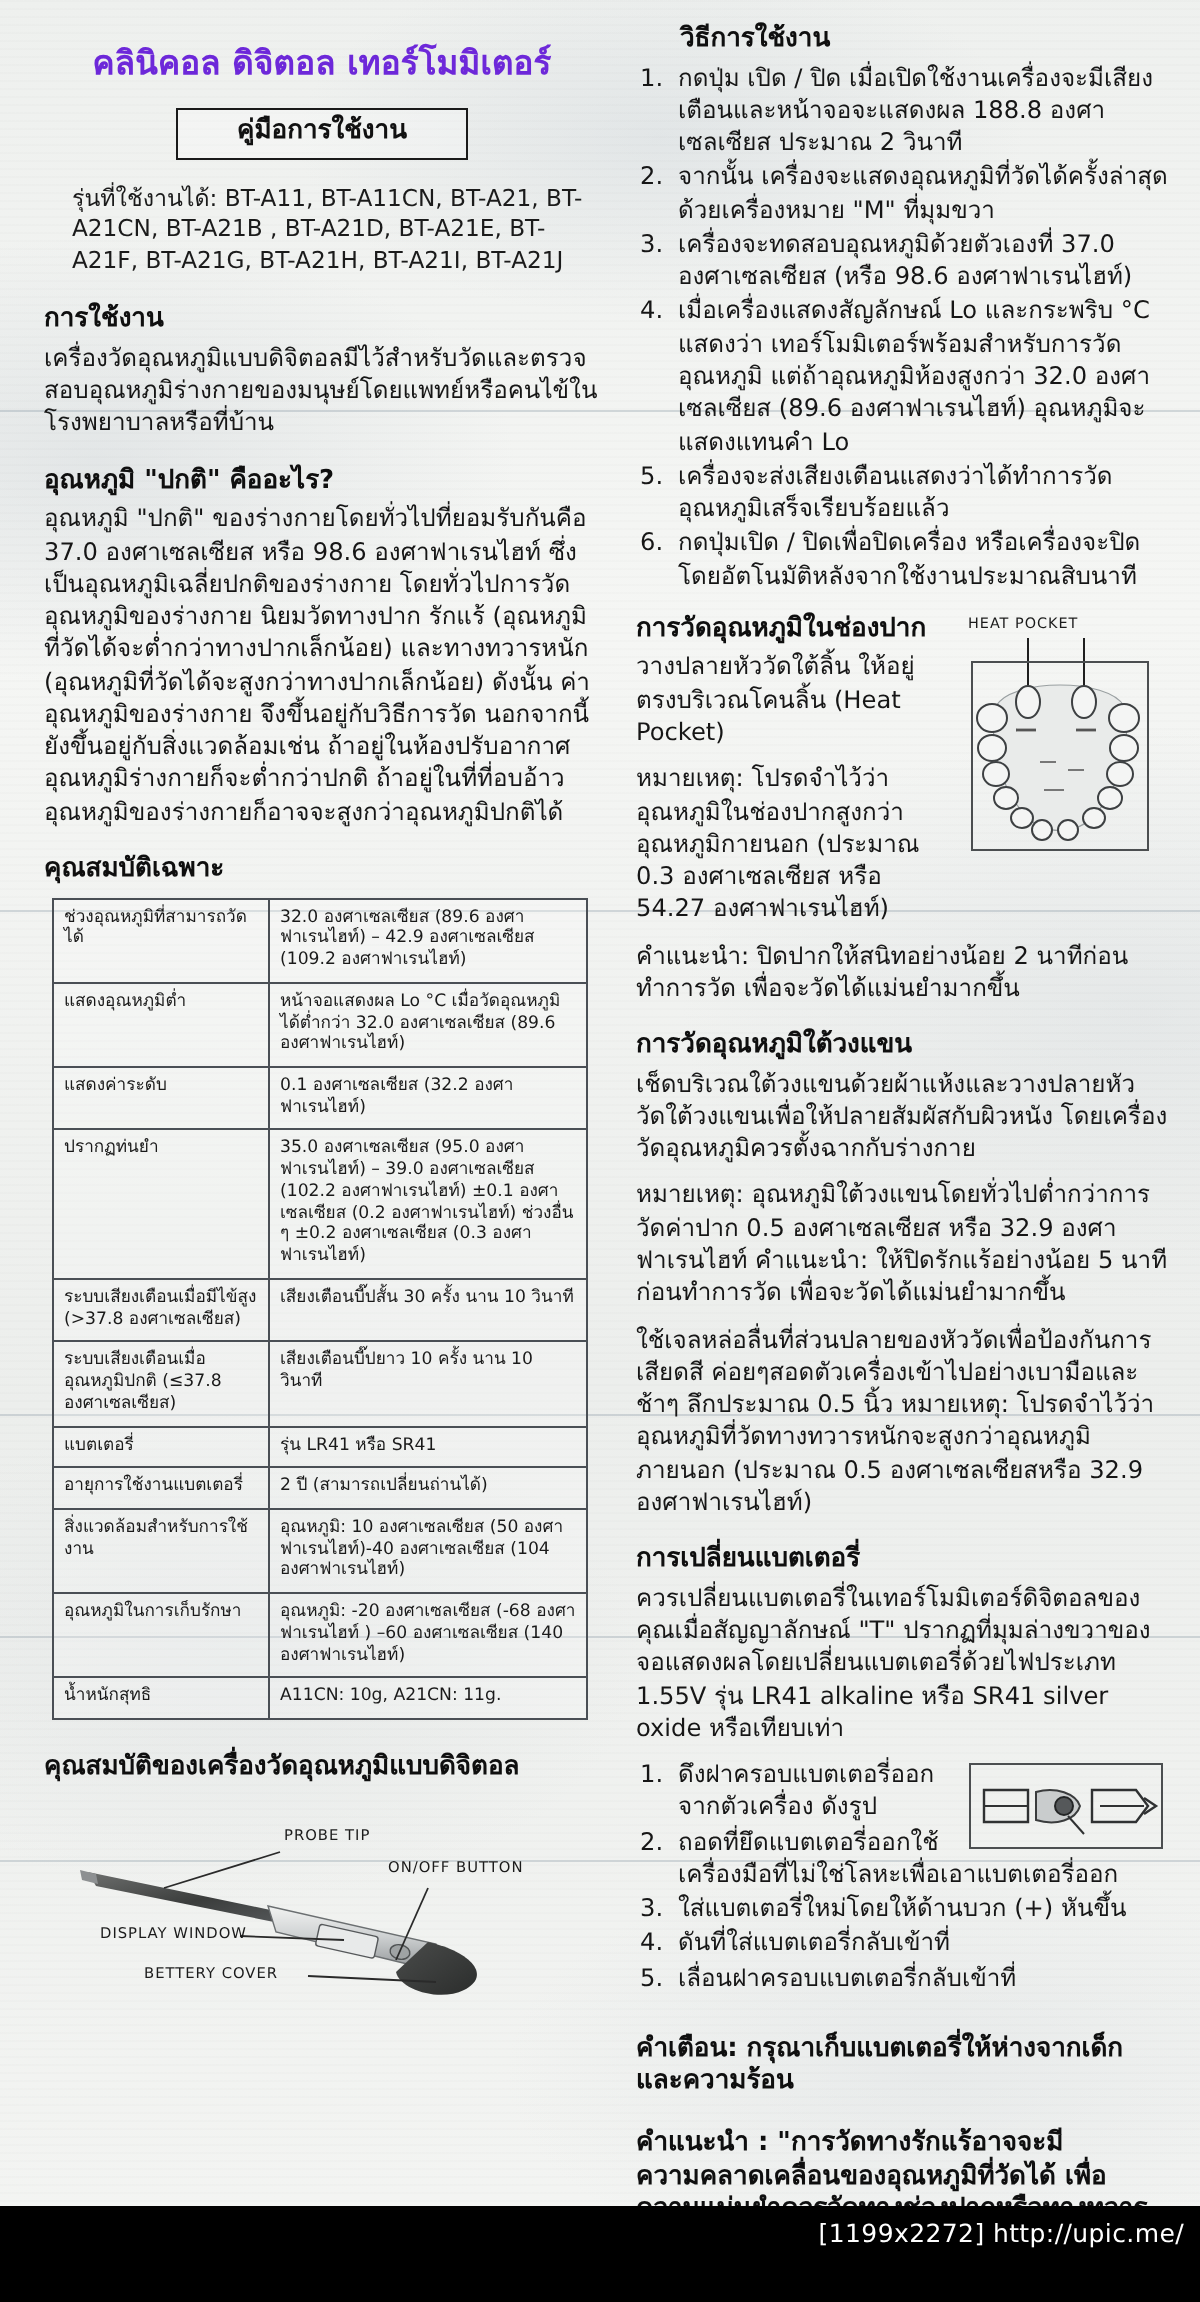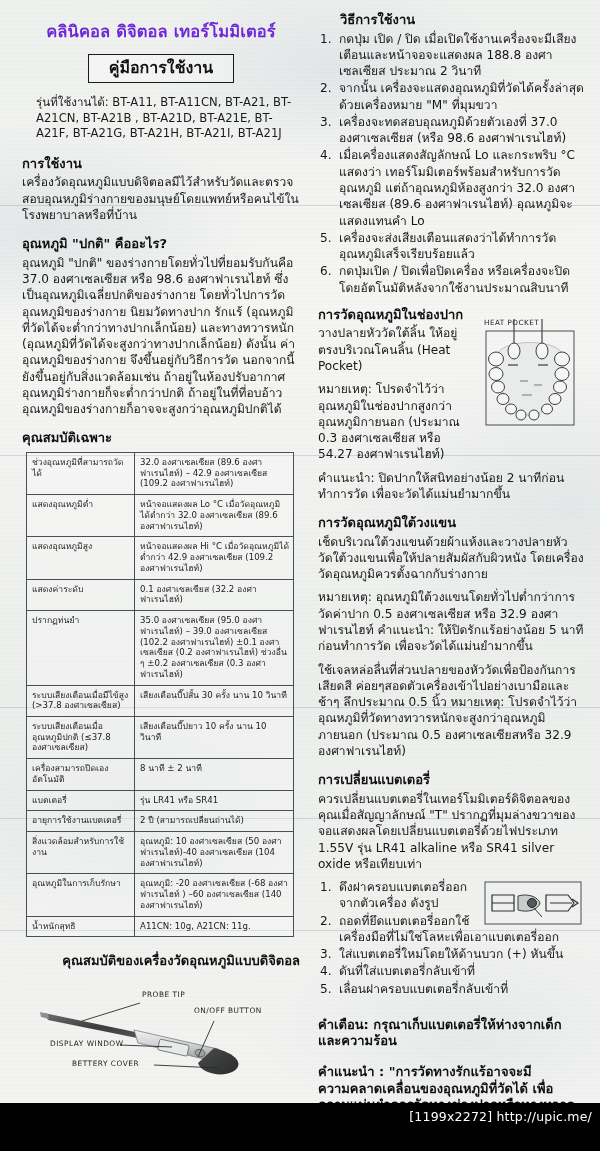--- a/index.html
+++ b/index.html
@@ -76,21 +76,21 @@
     letter-spacing: 0.1px;
     margin: 12px 0 12px 0;
     line-height: 1.2;
   }
   .subtitle-box {
     margin: 11px auto 12px auto;
     width: 132px;
     border: 1.6px solid #1a1a1a;
     text-align: center;
     font-weight: bold;
-    font-size: 16px;
+    font-size: 13px;
     color: #111;
     padding: 4px 6px 5px 6px;
     background: rgba(255,255,255,0.25);
     line-height: 1.15;
   }
   .models {
     font-size: 11.6px;
     color: #1b1b1b;
     line-height: 1.34;
     margin: 0 0 14px 14px;
@@ -158,21 +158,21 @@
   table.spec td.v {
     font-size: 8.6px;
   }
 
   
   .fig-title {
     font-size: 13px;
     font-weight: bold;
     color: #0f0f0f;
     margin: 16px 0 4px 0;
-    text-align: right;
+    text-align: left;
     line-height: 1.2;
   }
   .thermo-fig {
     position: relative;
     width: 286px;
     height: 108px;
     margin: 0 auto;
   }
   .thermo-fig svg { display: block; }
   .cap {
@@ -190,21 +190,21 @@
   
   .mouth-wrap {
     position: relative;
     float: right;
     width: 108px;
     height: 126px;
     margin: 0 0 2px 8px;
   }
   .heat-pocket-label {
     position: absolute;
-    top: 11px;
+    top: 0;
     left: 8px;
     font-size: 7.2px;
     letter-spacing: 0.5px;
     color: #1b1b1b;
     white-space: nowrap;
   }
   
   .batt-fig {
     float: right;
     width: 98px;
@@ -283,42 +283,34 @@
         <tbody>
           <tr>
             <td class="k">ช่วงอุณหภูมิที่สามารถวัดได้</td>
             <td class="v">32.0 องศาเซลเซียส (89.6 องศาฟาเรนไฮท์) – 42.9 องศาเซลเซียส (109.2 องศาฟาเรนไฮท์)</td>
           </tr>
           <tr>
             <td class="k">แสดงอุณหภูมิต่ำ</td>
             <td class="v">หน้าจอแสดงผล Lo °C เมื่อวัดอุณหภูมิได้ต่ำกว่า 32.0 องศาเซลเซียส (89.6 องศาฟาเรนไฮท์)</td>
           </tr>
           <tr>
-            <td class="k">แสดงอุณหภูมิสูง</td>
-            <td class="v">หน้าจอแสดงผล Hi °C เมื่อวัดอุณหภูมิได้ต่ำกว่า 42.9 องศาเซลเซียส (109.2 องศาฟาเรนไฮท์)</td>
-          </tr>
-          <tr>
             <td class="k">แสดงค่าระดับ</td>
             <td class="v">0.1 องศาเซลเซียส (32.2 องศาฟาเรนไฮท์)</td>
           </tr>
           <tr>
             <td class="k">ปรากฏท่นยำ</td>
             <td class="v">35.0 องศาเซลเซียส (95.0 องศาฟาเรนไฮท์) – 39.0 องศาเซลเซียส (102.2 องศาฟาเรนไฮท์) ±0.1 องศาเซลเซียส (0.2 องศาฟาเรนไฮท์) ช่วงอื่น ๆ ±0.2 องศาเซลเซียส (0.3 องศาฟาเรนไฮท์)</td>
           </tr>
           <tr>
             <td class="k">ระบบเสียงเตือนเมื่อมีไข้สูง (&gt;37.8 องศาเซลเซียส)</td>
             <td class="v">เสียงเตือนบี๊ปสั้น 30 ครั้ง นาน 10 วินาที</td>
           </tr>
           <tr>
             <td class="k">ระบบเสียงเตือนเมื่ออุณหภูมิปกติ (≤37.8 องศาเซลเซียส)</td>
             <td class="v">เสียงเตือนบี๊ปยาว 10 ครั้ง นาน 10 วินาที</td>
-          </tr>
-          <tr>
-            <td class="k">เครื่องสามารถปิดเองอัตโนมัติ</td>
-            <td class="v">8 นาที ± 2 นาที</td>
           </tr>
           <tr>
             <td class="k">แบตเตอรี่</td>
             <td class="v">รุ่น LR41 หรือ SR41</td>
           </tr>
           <tr>
             <td class="k">อายุการใช้งานแบตเตอรี่</td>
             <td class="v">2 ปี (สามารถเปลี่ยนถ่านได้)</td>
           </tr>
           <tr>

